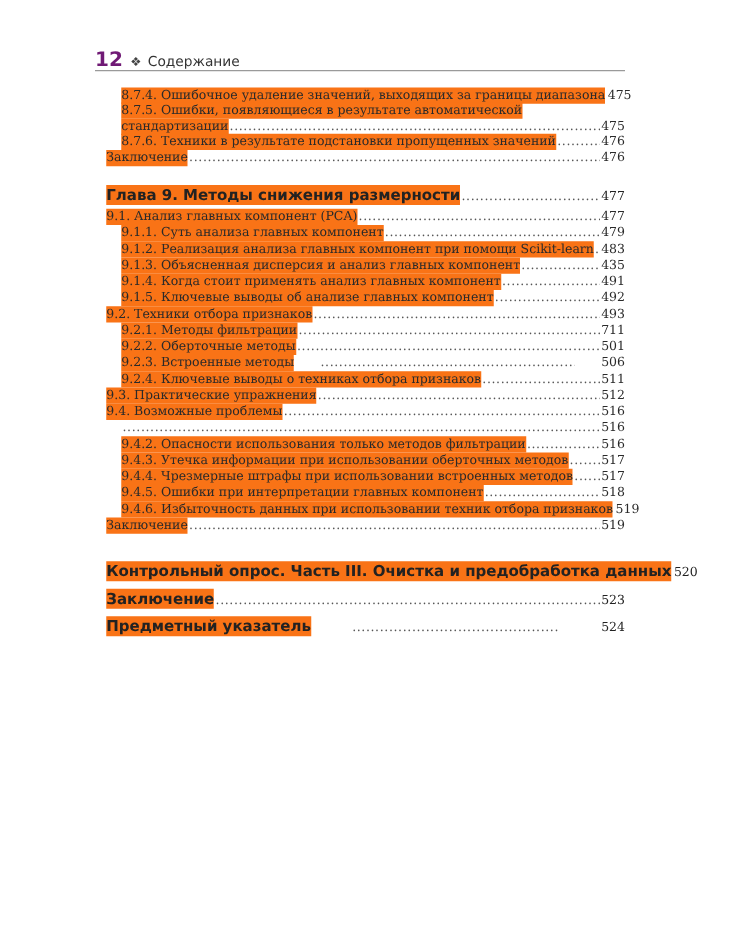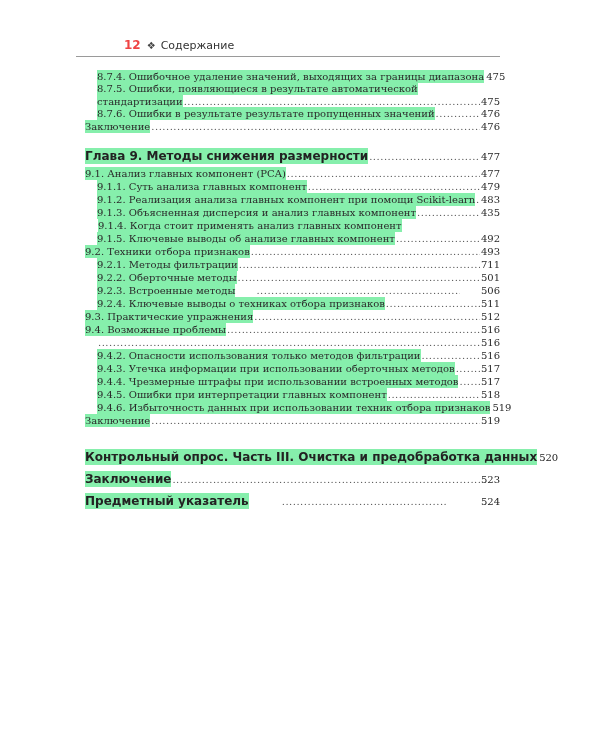--- a/index.html
+++ b/index.html
@@ -1,23 +1,23 @@
 <!DOCTYPE html>
 <html><head>
 <meta charset="utf-8">
 <style>
   html, body { margin:0; padding:0; }
   body { width:600px; height:750px; background:#ffffff; position:relative; overflow:hidden; color:#2a2a2a; }
   .header { position:absolute; left:76px; top:38px; width:424px; height:18px; border-bottom:1px solid #9a9a9a;
     font-family:"DejaVu Sans", sans-serif; font-size:11px; color:#333; }
-  .header .pnum { font-weight:bold; font-size:12px; color:#ef4444;margin-left:48px; }
+  .header .pnum { font-weight:bold; font-size:16px; color:#701a75; }
   .header .diamond { display:inline-block; margin:0 5px 0 6px; font-size:10px; color:#444; }
   .toc { position:absolute; left:85px; width:415px; font-family:"DejaVu Serif", serif; font-size:10px; }
   .row { position:absolute; left:0; right:0; height:13px; line-height:13px; display:flex; align-items:baseline; white-space:nowrap; }
-  .row .t { flex:0 0 auto; background:#86efac;text-align:right; }
+  .row .t { flex:0 0 auto; background:#f97316;text-align:right; }
   .row .dots { flex:1 1 auto; overflow:hidden; margin:0 1px; color:#555; letter-spacing:0.5px; }
   .row .dots::after { content:"........................................................................................................................................................................................................................"; }
   .row .p { flex:0 0 auto; }
   .l2 { padding-left:12px; }
   .chap { font-family:"DejaVu Sans", sans-serif; font-weight:bold; font-size:12px; height:16px; line-height:16px; color:#222; }
   .chap .p { font-family:"DejaVu Serif", serif; font-weight:normal; font-size:10px; }
   .chap .dots { font-family:"DejaVu Serif", serif; font-weight:normal; font-size:10px; }
 </style>
 </head>
 <body>
@@ -35,21 +35,21 @@
   </div>
   <div class="row l2" style="top:12px;">
     <span class="t">8.7.5. Ошибки, появляющиеся в результате автоматической</span>
   </div>
   <div class="row l2" style="top:25px;">
     <span class="t">стандартизации</span>
       <span class="dots"></span>
       <span class="p">475</span>
   </div>
   <div class="row l2" style="top:37px;">
-    <span class="t">8.7.6. Ошибки в результате результате пропущенных значений</span>
+    <span class="t">8.7.6. Техники в результате подстановки пропущенных значений</span>
       <span class="dots"></span>
       <span class="p">476</span>
   </div>
   <div class="row" style="top:50px;">
     <span class="t">Заключение</span>
       <span class="dots"></span>
       <span class="p">476</span>
   </div>
 
   <div class="row chap" style="top:78px;">
@@ -71,21 +71,21 @@
   <div class="row l2" style="top:123px;">
       <span class="t">9.1.2. Реализация анализа главных компонент при помощи Scikit-learn</span>
       <span class="dots"></span>
       <span class="p">483</span>
     </div>
   <div class="row l2" style="top:136px;">
       <span class="t">9.1.3. Объясненная дисперсия и анализ главных компонент</span>
       <span class="dots"></span>
       <span class="p">435</span>
     </div>
-  <div class="row l2" style="top:149px;flex-direction:column;">
+  <div class="row l2" style="top:149px;">
       <span class="t">9.1.4. Когда стоит применять анализ главных компонент</span>
       <span class="dots"></span>
       <span class="p">491</span>
     </div>
   <div class="row l2" style="top:162px;">
       <span class="t">9.1.5. Ключевые выводы об анализе главных компонент</span>
       <span class="dots"></span>
       <span class="p">492</span>
     </div>
   <div class="row" style="top:175px;">

